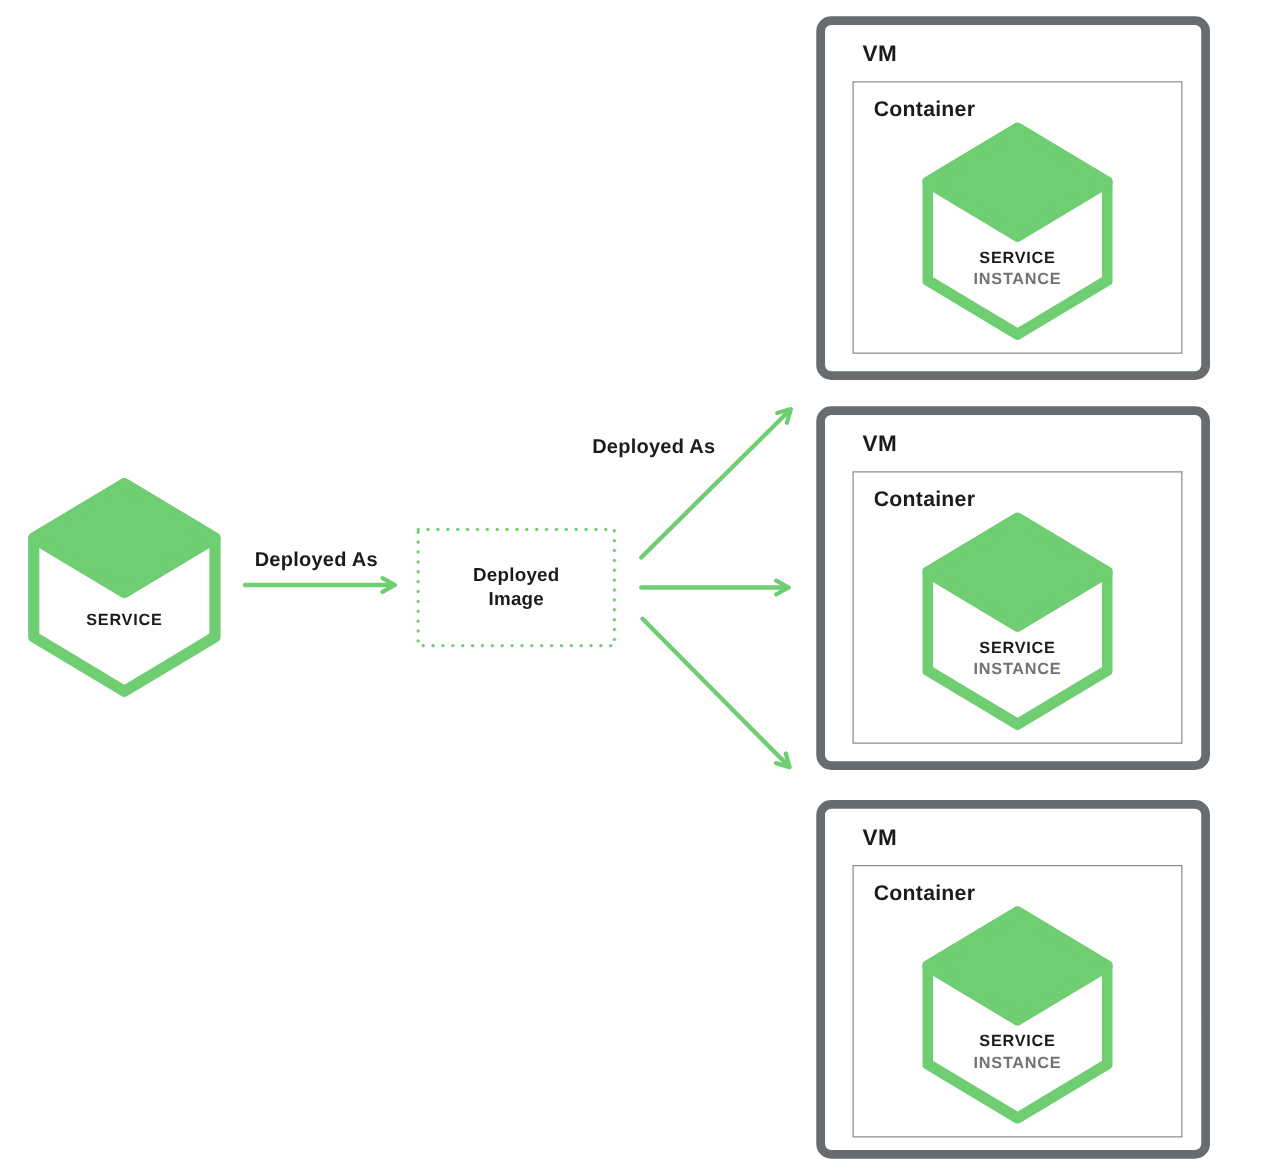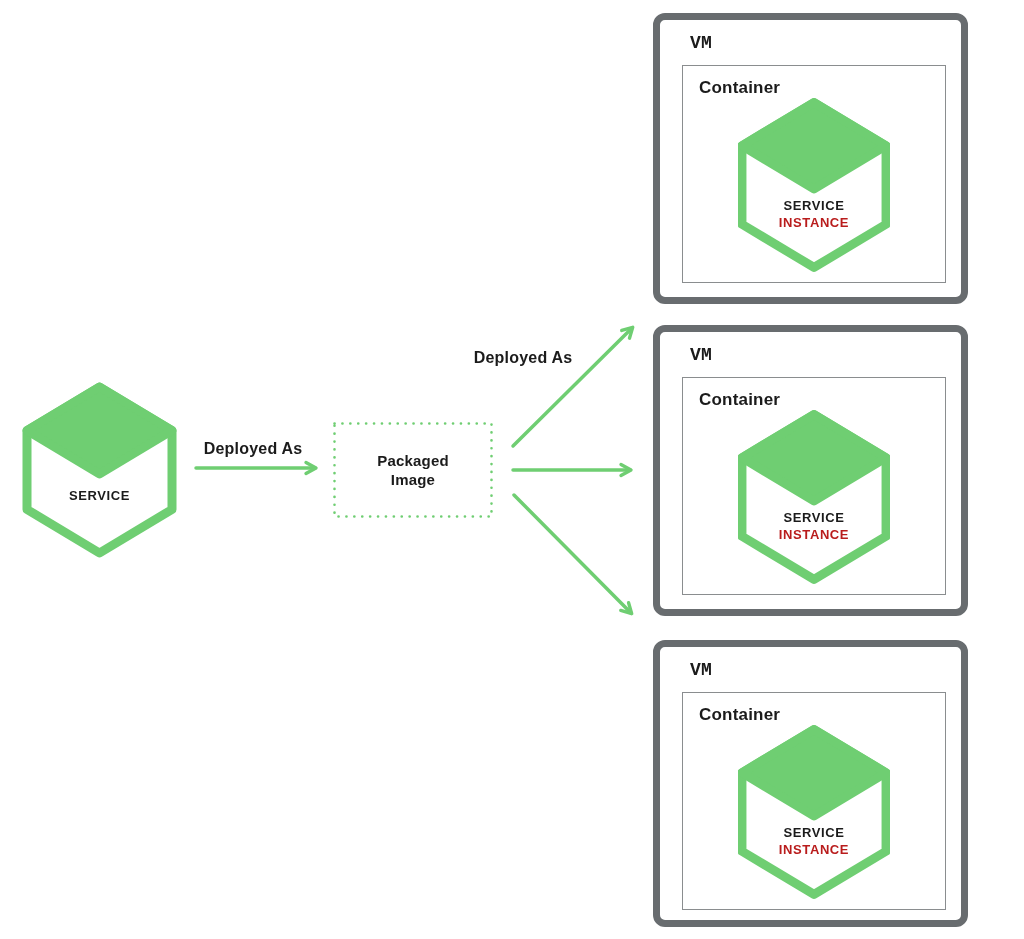--- a/index.html
+++ b/index.html
@@ -13,30 +13,30 @@
   .service-label{font-size:13px;letter-spacing:.6px;text-align:center;}
   .ci-box{
     position:absolute;left:333px;top:422px;width:160px;height:95px;
     display:flex;align-items:center;justify-content:center;
   }
   .ci-text{font-size:15px;font-weight:bold;text-align:center;line-height:19px;width:100px;letter-spacing:.2px;}
   .vm{
     position:absolute;left:653px;width:315px;
     border:7px solid #686c6f;border-radius:12px;background:#ffffff;box-sizing:border-box;
   }
-  .vm-label{position:absolute;left:30px;top:13px;font-size:18px;font-weight:bold;letter-spacing:.3px;font-family:Liberation Mono, monospace;}
+  .vm-label{position:absolute;left:30px;top:13px;font-size:18px;font-weight:bold;letter-spacing:.3px;}
   .cbox{
     position:absolute;left:22px;top:45px;width:264px;height:218px;
     border:1.5px solid #8a8d8f;background:#ffffff;box-sizing:border-box;padding-left:32px;
   }
   .cbox-label{position:absolute;left:16px;top:12px;font-size:17px;font-weight:bold;letter-spacing:.2px;}
   .hex-svg{position:absolute;left:55px;top:32px;width:152px;height:174px;}
   .hex-text{position:absolute;left:55px;top:131px;width:152px;text-align:center;line-height:17px;}
   .hex-text .svc{font-size:13px;font-weight:bold;color:#1b1b1b;letter-spacing:.6px;}
-  .hex-text .inst{font-size:13px;font-weight:bold;color:#b91c1c;letter-spacing:.6px;}
+  .hex-text .inst{font-size:13px;font-weight:bold;color:#737373;letter-spacing:.6px;}
 </style>
 </head>
 <body>
 
 <div class="stage">
 
   <svg class="overlay" viewBox="0 0 1024 939">
     <defs>
       <marker id="ah" markerUnits="userSpaceOnUse" markerWidth="18" markerHeight="18" refX="12" refY="8" orient="auto">
         <path d="M3,2.5 L13,8 L3,13.5" fill="none" stroke="#6FCE72" stroke-width="3.4" stroke-linecap="round" stroke-linejoin="round"></path>
@@ -55,21 +55,21 @@
     <line x1="513" y1="446" x2="632" y2="328" stroke="#6FCE72" stroke-width="3.5" stroke-linecap="round" marker-end="url(#ah)"></line>
     <line x1="513" y1="470" x2="630" y2="470" stroke="#6FCE72" stroke-width="3.5" stroke-linecap="round" marker-end="url(#ah)"></line>
     <line x1="514" y1="495" x2="631" y2="613" stroke="#6FCE72" stroke-width="3.5" stroke-linecap="round" marker-end="url(#ah)"></line>
   </svg>
 
   <div class="lbl service-label" style="left:23px;top:488px;width:153px;">SERVICE</div>
 
   <div class="lbl flow-label" style="left:193px;top:440px;width:120px;">Deployed As</div>
 
   <div class="ci-box">
-    <div class="ci-text">Packaged Image</div>
+    <div class="ci-text">Deployed Image</div>
   </div>
 
   <div class="lbl flow-label" style="left:455px;top:349px;width:136px;">Deployed As</div>
 
   <div class="vm" style="top:13px;height:291px;">
     <div class="vm-label">VM</div>
     <div class="cbox">
       <div class="cbox-label">Container</div>
       <svg class="hex-svg" viewBox="0 0 153 174">
         <path d="M76.5 4 L149 47.5 L149 126.5 L76.5 170 L4 126.5 L4 47.5 Z" fill="#ffffff" stroke="#6FCE72" stroke-width="9" stroke-linejoin="round"></path>

